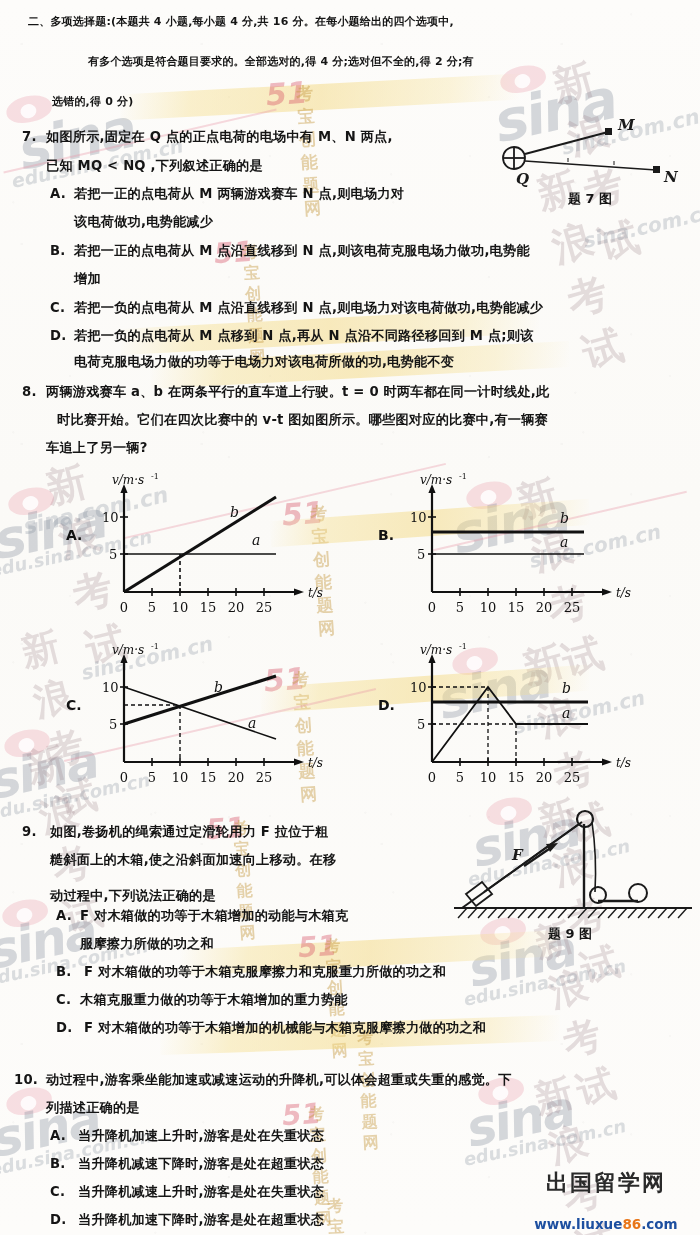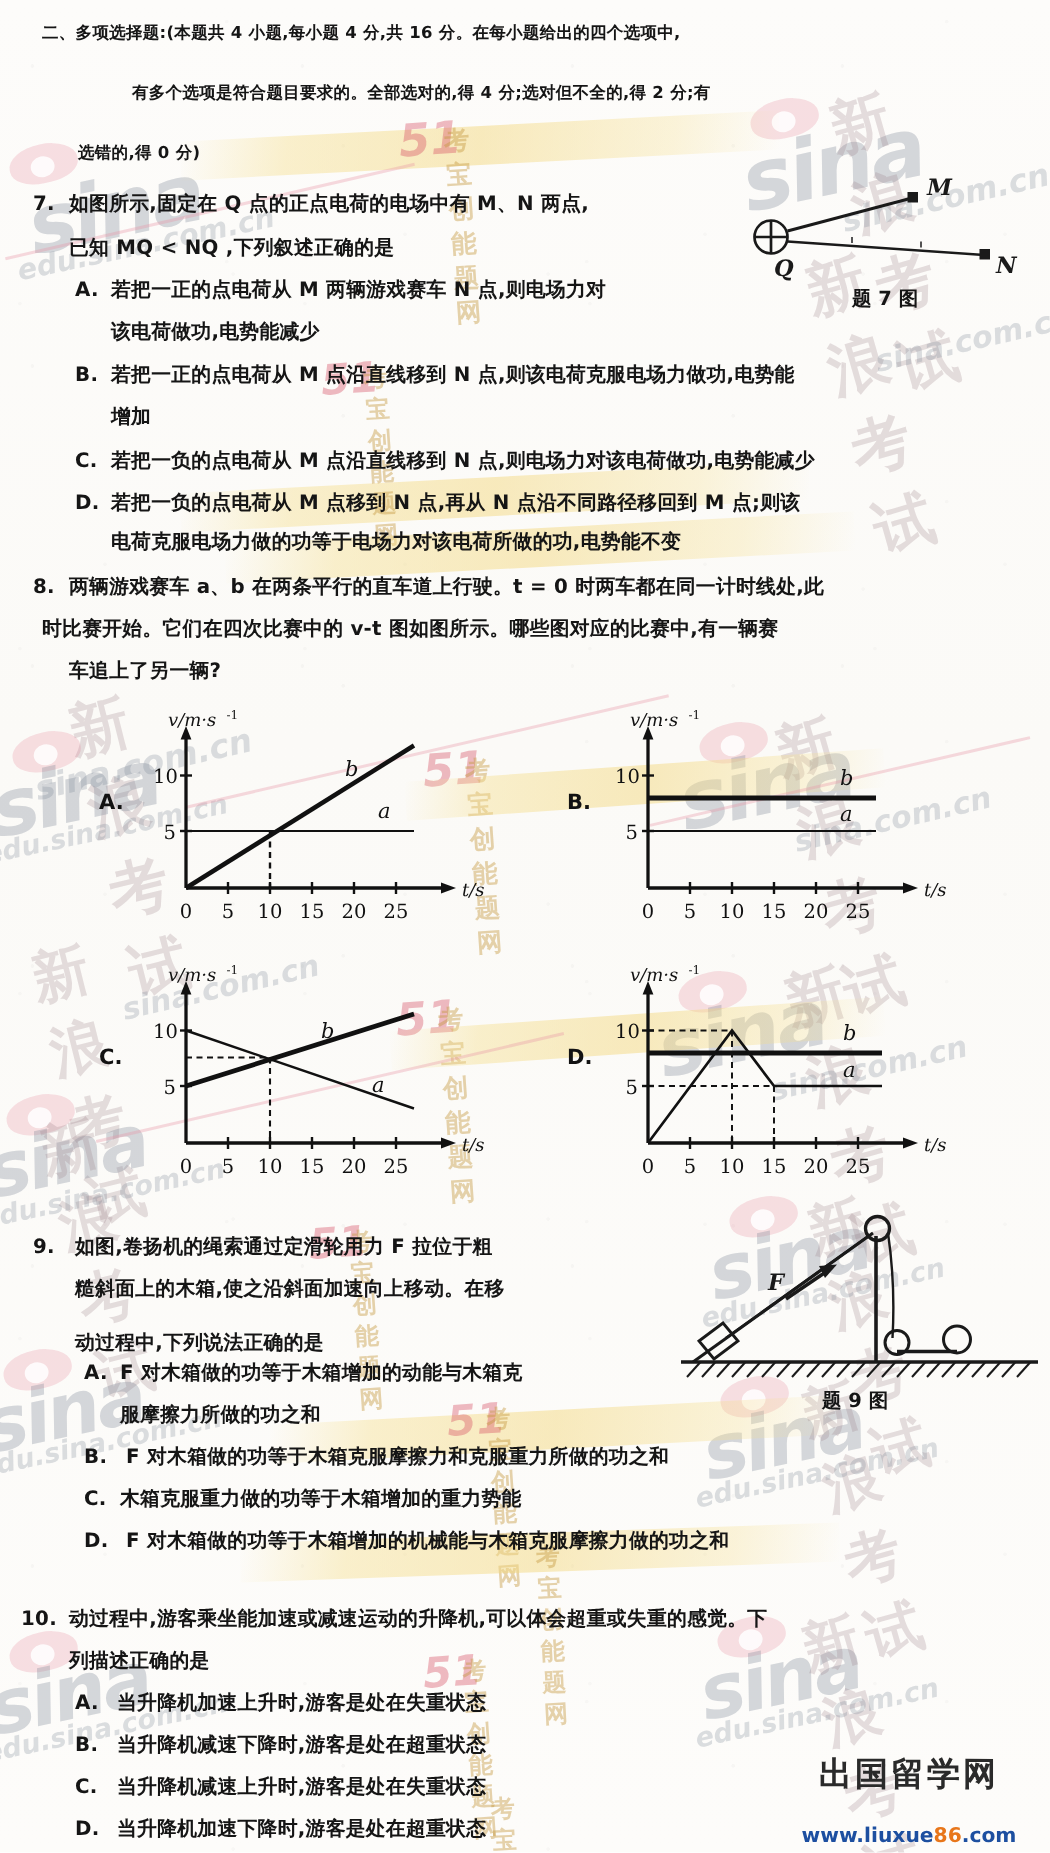--- a/index.html
+++ b/index.html
@@ -295,21 +295,21 @@
       <text x="168" y="64" font-family="DejaVu Serif, serif" font-size="15" font-style="italic" font-weight="bold" fill="#1a1a1a">N</text>
       <text x="20" y="66" font-family="DejaVu Serif, serif" font-size="15" font-style="italic" font-weight="bold" fill="#1a1a1a">Q</text>
     </svg>
   </div>
   <div class="fig-cap" style="left:568px; top:190px;">题 7 图</div>
 </div>
 
 <div class="q-block">
   <div class="line" style="left:22px; top:384px;">8.</div>
   <div class="line" style="left:46px; top:384px;">两辆游戏赛车 a、b 在两条平行的直车道上行驶。t = 0 时两车都在同一计时线处,此</div>
-  <div class="line" style="left:28px; top:412px;">时比赛开始。它们在四次比赛中的 v-t 图如图所示。哪些图对应的比赛中,有一辆赛</div>
+  <div class="line" style="left:57px; top:412px;">时比赛开始。它们在四次比赛中的 v-t 图如图所示。哪些图对应的比赛中,有一辆赛</div>
   <div class="line" style="left:46px; top:440px;">车追上了另一辆?</div>
 </div>
 
 <div class="opt-letter" style="left:66px; top:527px;">A.</div>
 <div class="chart" style="left:96px; top:472px;">
   <svg width="250" height="150" viewBox="0 0 250 150">
 
     <text x="16" y="12" font-family="DejaVu Serif, serif" font-size="12" font-style="italic" fill="#111">v/m·s</text>
     <text x="55" y="7" font-family="DejaVu Serif, serif" font-size="8" fill="#111">-1</text>
 

